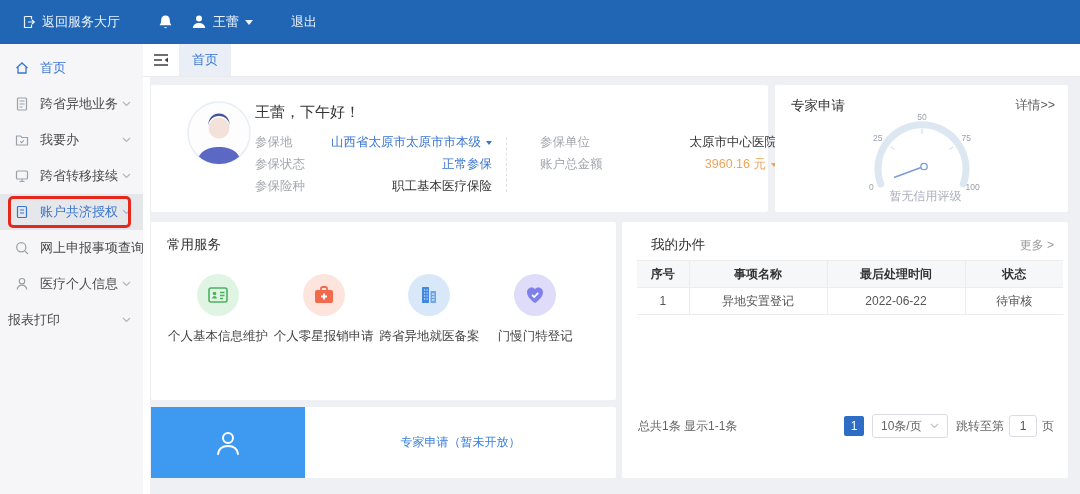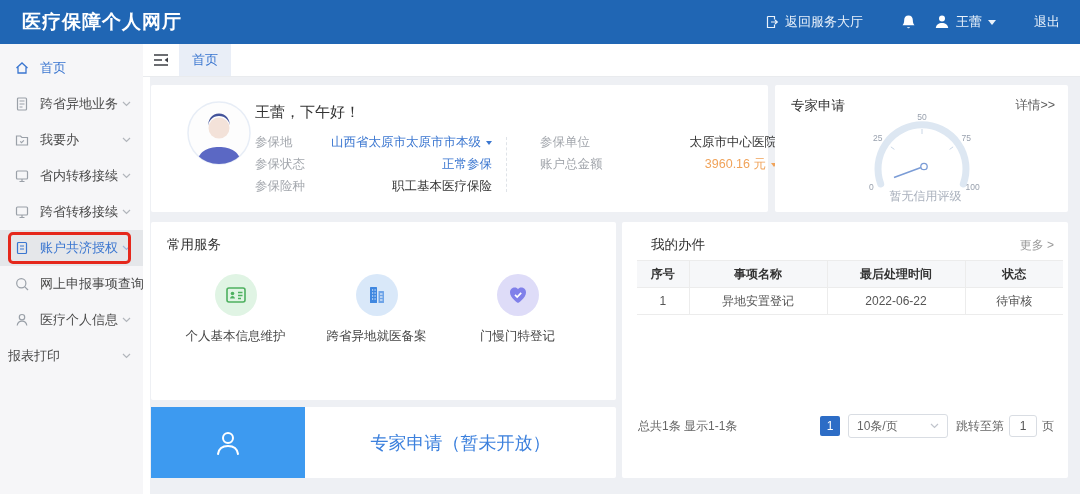--- a/index.html
+++ b/index.html
@@ -69,49 +69,48 @@
   .c-services { left:8px; top:145px; width:465px; height:178px; }
   .sv-title { position:absolute; left:16px; top:14px; font-size:13.5px; color:#333; }
   .sv-row { position:absolute; left:14px; right:28px; top:52px; display:flex; }
   .sv-item { flex:1; display:flex; flex-direction:column; align-items:center; gap:12px; cursor:pointer; }
   .sv-circle { width:42px; height:42px; border-radius:50%; display:flex; align-items:center; justify-content:center; }
   .sv-label { font-size:12.5px; color:#444; white-space:nowrap; }
 
   
   .c-expert { left:8px; top:330px; width:465px; height:71px; display:flex; cursor:pointer; }
   .ex-blue { width:154px; height:71px; background:#3d9af0; display:flex; align-items:center; justify-content:center; flex:none; }
-  .ex-text { flex:1; display:flex; align-items:center; justify-content:center; color:#3c80dd; font-size:18px; }
+  .ex-text { flex:1; display:flex; align-items:center; justify-content:center; color:#3c80dd; font-size:12px; }
 
   
   .c-items { left:479px; top:145px; width:446px; height:256px; }
   .mi-title { position:absolute; left:29px; top:14px; font-size:13.5px; color:#333; }
   .mi-more { position:absolute; right:14px; top:15px; font-size:12px; color:#999; cursor:pointer; }
   .mi-table { position:absolute; left:15px; top:38px; width:426px; border-collapse:collapse; table-layout:fixed; }
   .mi-table th { font-size:12px; color:#333; font-weight:bold; background:#f6f7f9; height:27px;
                  border-top:1px solid #ececec; border-bottom:1px solid #ececec; }
   .mi-table td { font-size:12px; color:#555; text-align:center; height:27px; border-bottom:1px solid #ececec; }
   .mi-table th + th, .mi-table td + td { border-left:1px solid #ececec; }
   .mi-pag { position:absolute; left:16px; right:14px; top:192px; display:flex; align-items:center; justify-content:space-between; }
   .pag-sum { font-size:12px; color:#666; }
   .pag-right { display:flex; align-items:center; gap:8px; }
   .pag-page { width:20px; height:20px; background:#2d6dc6; color:#fff; font-size:12px; border-radius:2px;
               display:flex; align-items:center; justify-content:center; cursor:pointer; }
-  .pag-select { width:100px; height:24px; border:1px solid #d9dde3; border-radius:3px; display:flex;
+  .pag-select { width:76px; height:24px; border:1px solid #d9dde3; border-radius:3px; display:flex;
                 align-items:center; justify-content:space-between; padding:0 8px; font-size:12px; color:#666; cursor:pointer; background:#fff; }
   .pag-jump { display:flex; align-items:center; gap:5px; font-size:12px; color:#666; }
   .pag-input { width:28px; height:22px; border:1px solid #d9dde3; border-radius:3px; text-align:center;
                font-size:12px; color:#555; font-family:inherit; }
 </style>
 </head>
 <body>
 
 <div class="screen">
 
   <div class="hd">
-    <div class="hd-title">医疗保障个人网厅</div>
     <div class="hd-right">
       <div class="hd-link">
         <span style="display:flex;">
           <svg width="14" height="14" viewBox="0 0 14 14">
               <path d="M2.5 1.5h7v3M9.5 9.5v3h-7v-11" stroke="#eaf2fb" fill="none" stroke-width="1.2"></path>
               <path d="M6 7h6M10 5l2.3 2L10 9" stroke="#eaf2fb" fill="none" stroke-width="1.2"></path>
             </svg>
         </span>
         <span>返回服务大厅</span>
       </div>
@@ -159,34 +158,20 @@
         </span>
     </div>
     <div class="s-item">
       <span class="s-ic">
         <svg width="16" height="16" viewBox="0 0 16 16">
             <path d="M2.5 4h4l1.4 1.5h5.6V13h-11z" stroke="#9aa0a8" fill="none" stroke-width="1.2"></path>
             <path d="M6.2 9.4l1.3 1.3 2.4-2.4" stroke="#9aa0a8" fill="none" stroke-width="1.1"></path>
           </svg>
       </span>
       <span class="s-label">我要办</span>
-      <span class="s-chev">
-          <svg width="9" height="6" viewBox="0 0 9 6">
-            <path d="M1 1l3.5 3.5L8 1" stroke="#b2b6bc" fill="none" stroke-width="1.2"></path>
-          </svg>
-        </span>
-    </div>
-    <div class="s-item">
-      <span class="s-ic">
-        <svg width="16" height="16" viewBox="0 0 16 16">
-            <rect x="2.5" y="3" width="11" height="8" rx="1" stroke="#9aa0a8" fill="none" stroke-width="1.2"></rect>
-            <path d="M8 11v2.5M5.5 13.5h5" stroke="#9aa0a8" stroke-width="1.2"></path>
-          </svg>
-      </span>
-      <span class="s-label">省内转移接续</span>
       <span class="s-chev">
           <svg width="9" height="6" viewBox="0 0 9 6">
             <path d="M1 1l3.5 3.5L8 1" stroke="#b2b6bc" fill="none" stroke-width="1.2"></path>
           </svg>
         </span>
     </div>
     <div class="s-item">
       <span class="s-ic">
         <svg width="16" height="16" viewBox="0 0 16 16">
             <rect x="2.5" y="3" width="11" height="8" rx="1" stroke="#9aa0a8" fill="none" stroke-width="1.2"></rect>
@@ -338,20 +323,30 @@
         <div class="sv-item">
           <span class="sv-circle" style="background:#e0f4e4;">
             <svg width="22" height="22" viewBox="0 0 22 22">
                 <rect x="2" y="4" width="18" height="14" rx="2" fill="none" stroke="#4db05f" stroke-width="1.6"></rect>
                 <circle cx="7.5" cy="9.5" r="1.8" fill="#4db05f"></circle>
                 <path d="M5 14.5c.3-1.8 1.3-2.6 2.5-2.6s2.2.8 2.5 2.6z" fill="#4db05f"></path>
                 <path d="M13 8.5h4.5M13 11.5h4.5M13 14.5h3" stroke="#4db05f" stroke-width="1.4"></path>
               </svg>
           </span>
           <span class="sv-label">个人基本信息维护</span>
+        </div>
+        <div class="sv-item">
+          <span class="sv-circle" style="background:#fde4dc;">
+            <svg width="22" height="22" viewBox="0 0 22 22">
+                <rect x="2" y="6" width="18" height="13" rx="2" fill="#f2694c"></rect>
+                <path d="M8 6V4.5A1.5 1.5 0 0 1 9.5 3h3A1.5 1.5 0 0 1 14 4.5V6" stroke="#f2694c" stroke-width="1.8" fill="none"></path>
+                <path d="M11 9.5v6M8 12.5h6" stroke="#fff" stroke-width="1.8"></path>
+              </svg>
+          </span>
+          <span class="sv-label">个人零星报销申请</span>
         </div>
         <div class="sv-item">
           <span class="sv-circle" style="background:#d9e8f9;">
             <svg width="22" height="22" viewBox="0 0 22 22">
                 <rect x="4" y="3" width="7" height="16" rx="0.5" fill="#3f87e0"></rect>
                 <rect x="12.5" y="7" width="5.5" height="12" rx="0.5" fill="#6ea4e8"></rect>
                 <path d="M6 6h1.2M8.5 6h1.2M6 9h1.2M8.5 9h1.2M6 12h1.2M8.5 12h1.2M6 15h1.2M8.5 15h1.2" stroke="#fff" stroke-width="1"></path>
                 <path d="M14 10h2.5M14 13h2.5M14 16h2.5" stroke="#fff" stroke-width="1"></path>
               </svg>
           </span>

